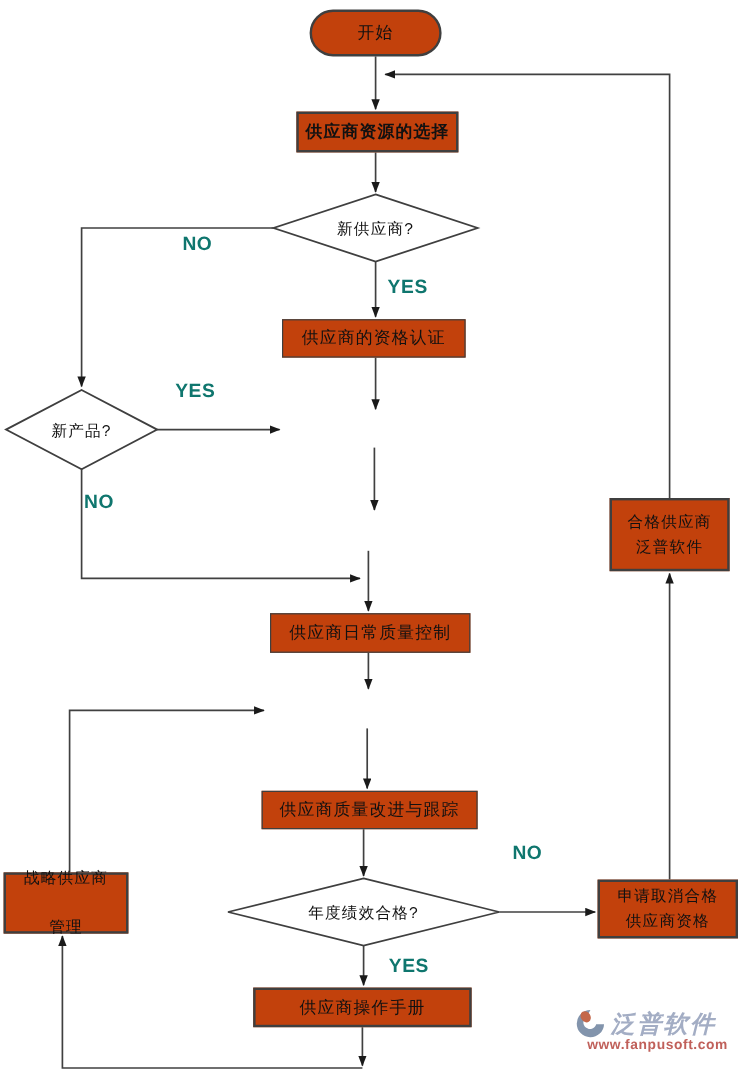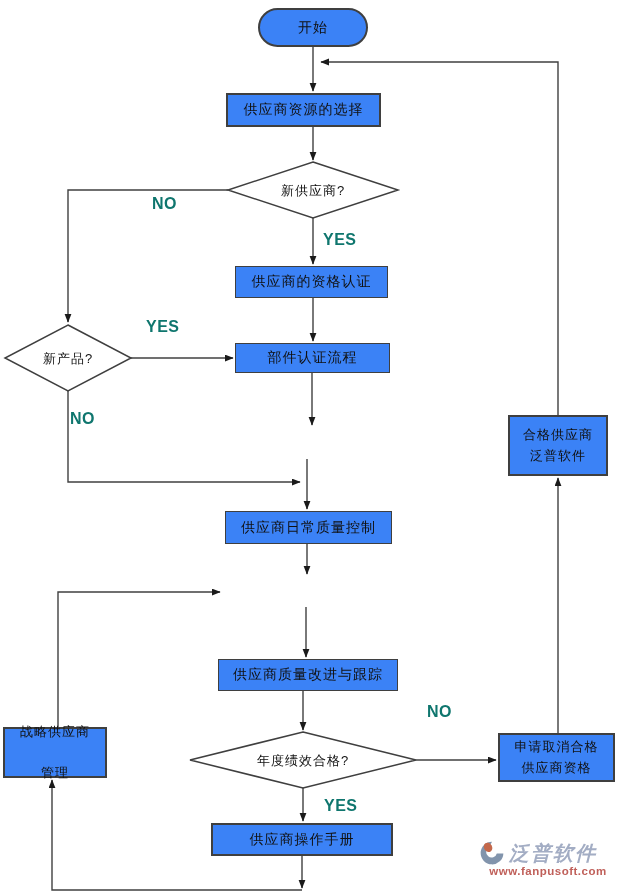--- a/index.html
+++ b/index.html
@@ -4,21 +4,21 @@
 <style>
   html,body{margin:0;padding:0;background:#ffffff;}
   #canvas{
     position:relative;width:618px;height:895px;background:#ffffff;
     font-family:"Liberation Sans","DejaVu Sans",sans-serif;color:#111;
     overflow:hidden;
   }
   #wires{position:absolute;left:0;top:0;width:618px;height:895px;pointer-events:none;}
   .node{
     position:absolute;display:flex;align-items:center;justify-content:center;
-    background:#3b82f6;border:2px solid #3f3f3f;box-sizing:border-box;
+    background:#c2410c;border:2px solid #3f3f3f;box-sizing:border-box;
     font-size:14px;line-height:1.25;text-align:center;letter-spacing:1px;
   }
   .thin{border-width:1px;}
   .stadium{border-radius:20px;}
   .twoline{flex-direction:column;font-size:13px;line-height:1.55;padding:2px 2px;}
   .diamond-label{
     position:absolute;text-align:center;font-size:13px;letter-spacing:1px;
   }
   .edge-label{
     position:absolute;font-size:16px;font-weight:700;color:#0f766e;letter-spacing:.5px;
@@ -65,35 +65,32 @@
       <polygon points="313,162 398,190 313,218 228,190"></polygon>
       <polygon points="68,325 131,358 68,391 5,358"></polygon>
       <polygon points="303,732 416,760 303,788 190,760"></polygon>
     </g>
   </svg>
 
   <div class="node stadium" style="left:258px;top:8px;width:110px;height:39px;">
     <span>开始</span>
   </div>
 
-  <div class="node" style="left:226px;top:93px;width:155px;height:34px;">
+  <div class="node" style="left:247px;top:93px;width:135px;height:34px;font-weight:bold;">
     <span>供应商资源的选择</span>
   </div>
 
   <div class="diamond-label" style="left:233px;top:182px;width:160px;">新供应商?</div>
 
   <div class="node thin" style="left:235px;top:266px;width:153px;height:32px;">
     <span>供应商的资格认证</span>
   </div>
 
   <div class="diamond-label" style="left:8px;top:350px;width:120px;">新产品?</div>
 
-  <div class="node thin" style="left:235px;top:343px;width:155px;height:30px;">
-    <span>部件认证流程</span>
-  </div>
 
 
   <div class="node thin" style="left:225px;top:511px;width:167px;height:33px;">
     <span>供应商日常质量控制</span>
   </div>
 
 
   <div class="node thin" style="left:218px;top:659px;width:180px;height:32px;">
     <span>供应商质量改进与跟踪</span>
   </div>

